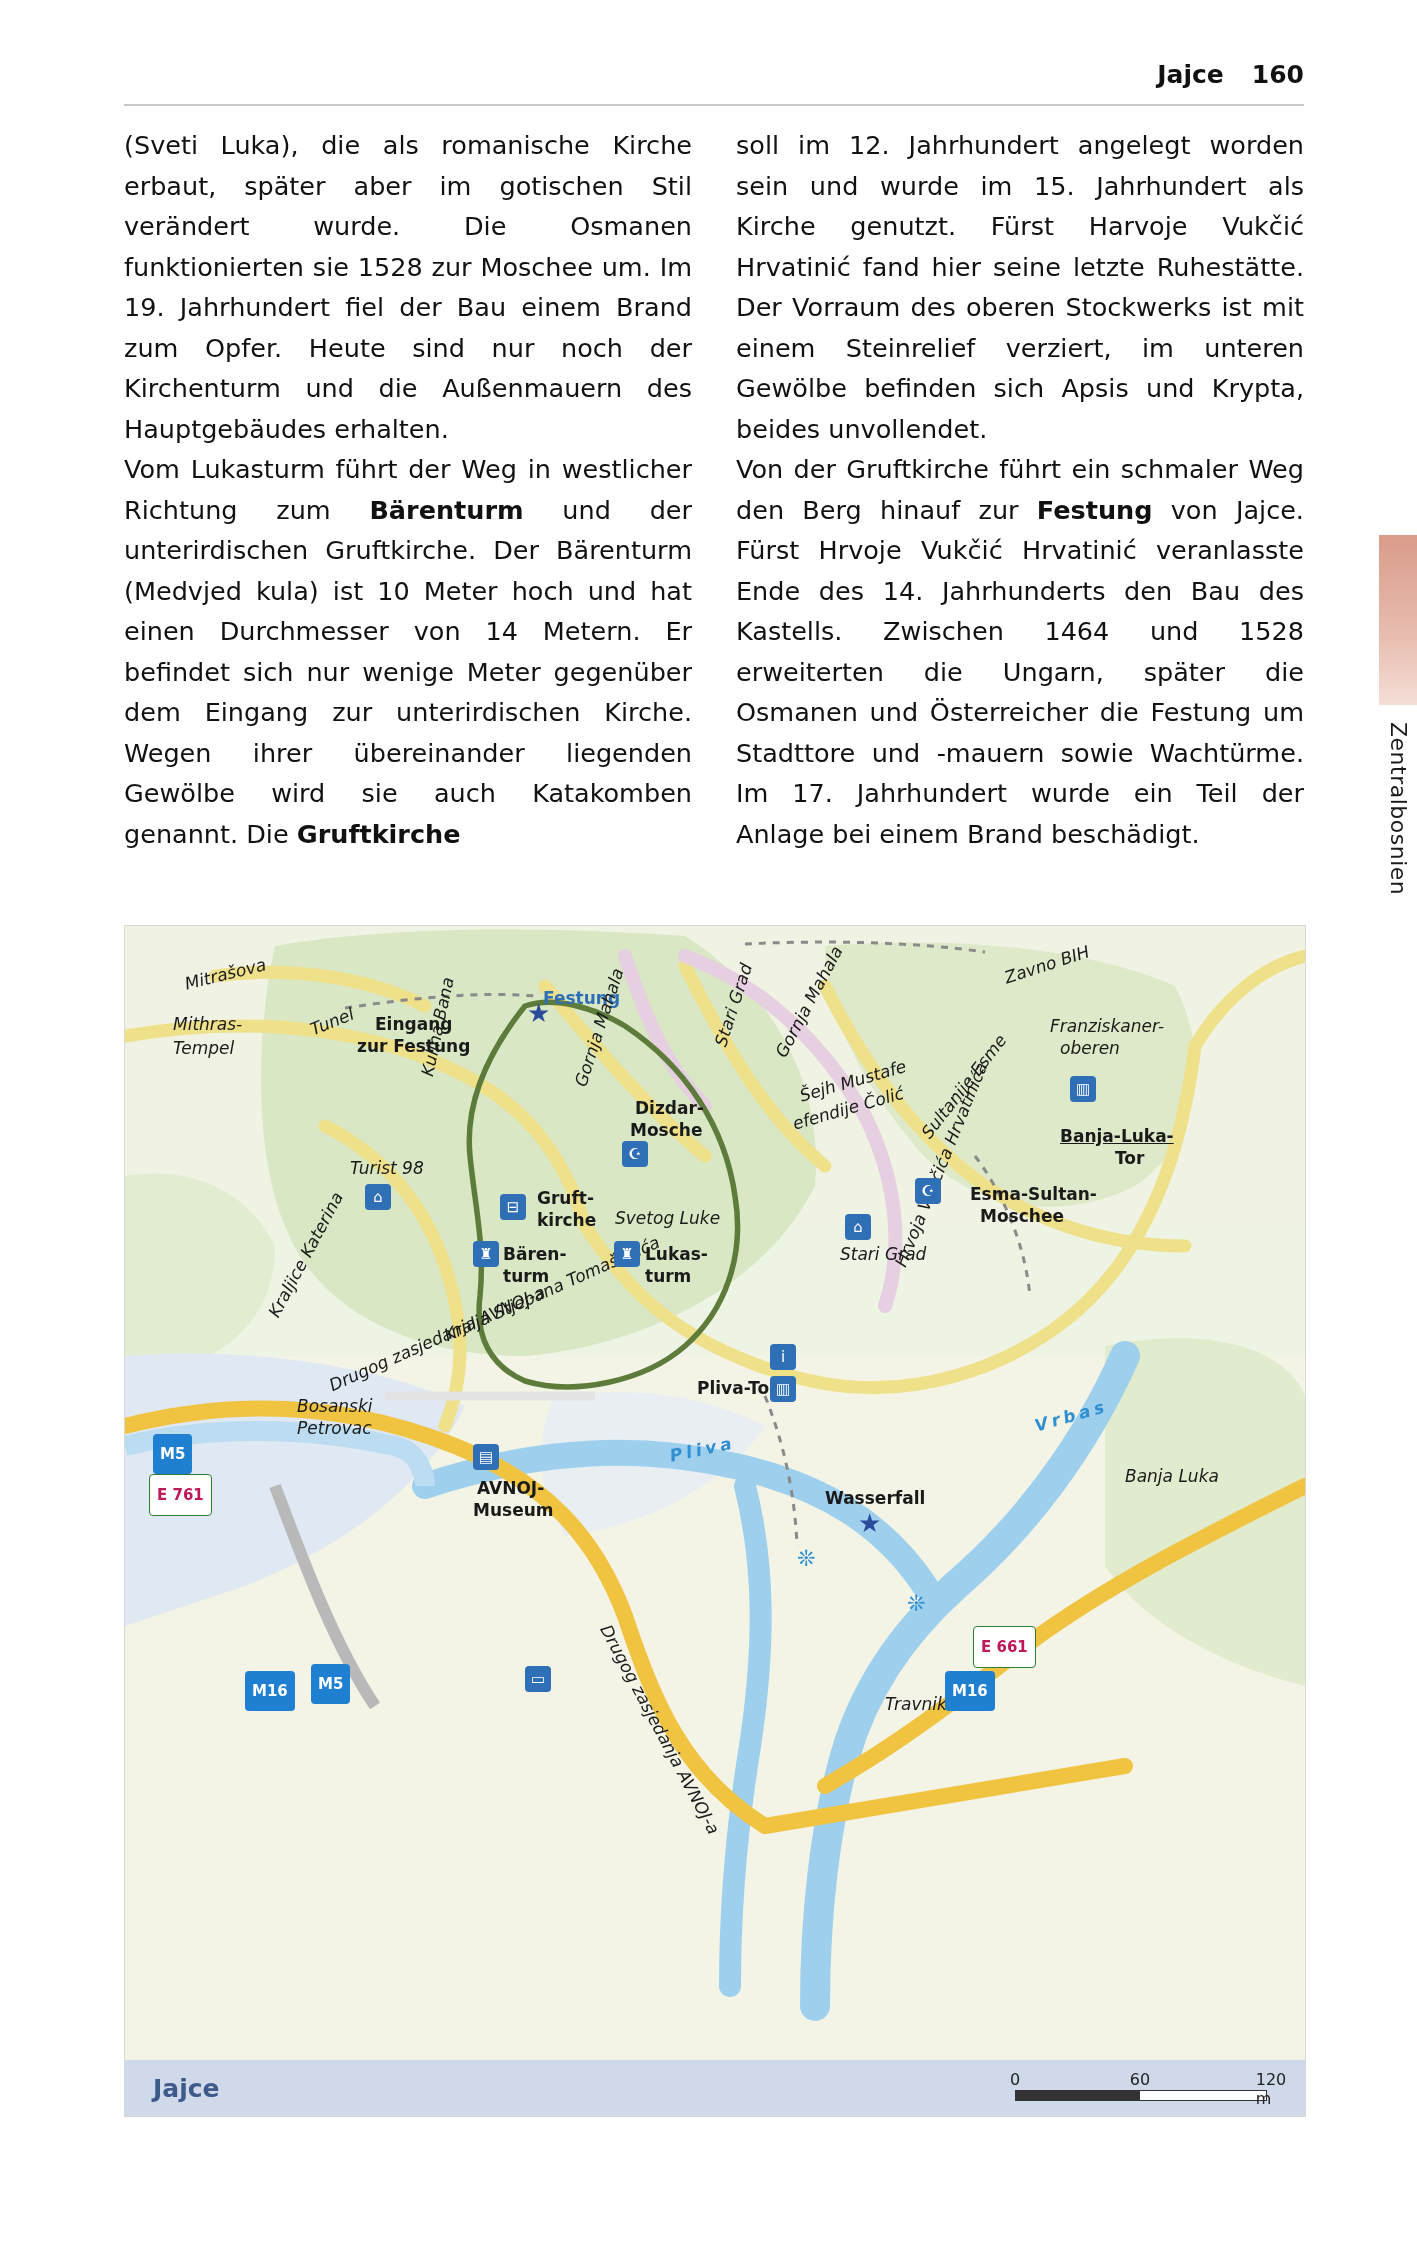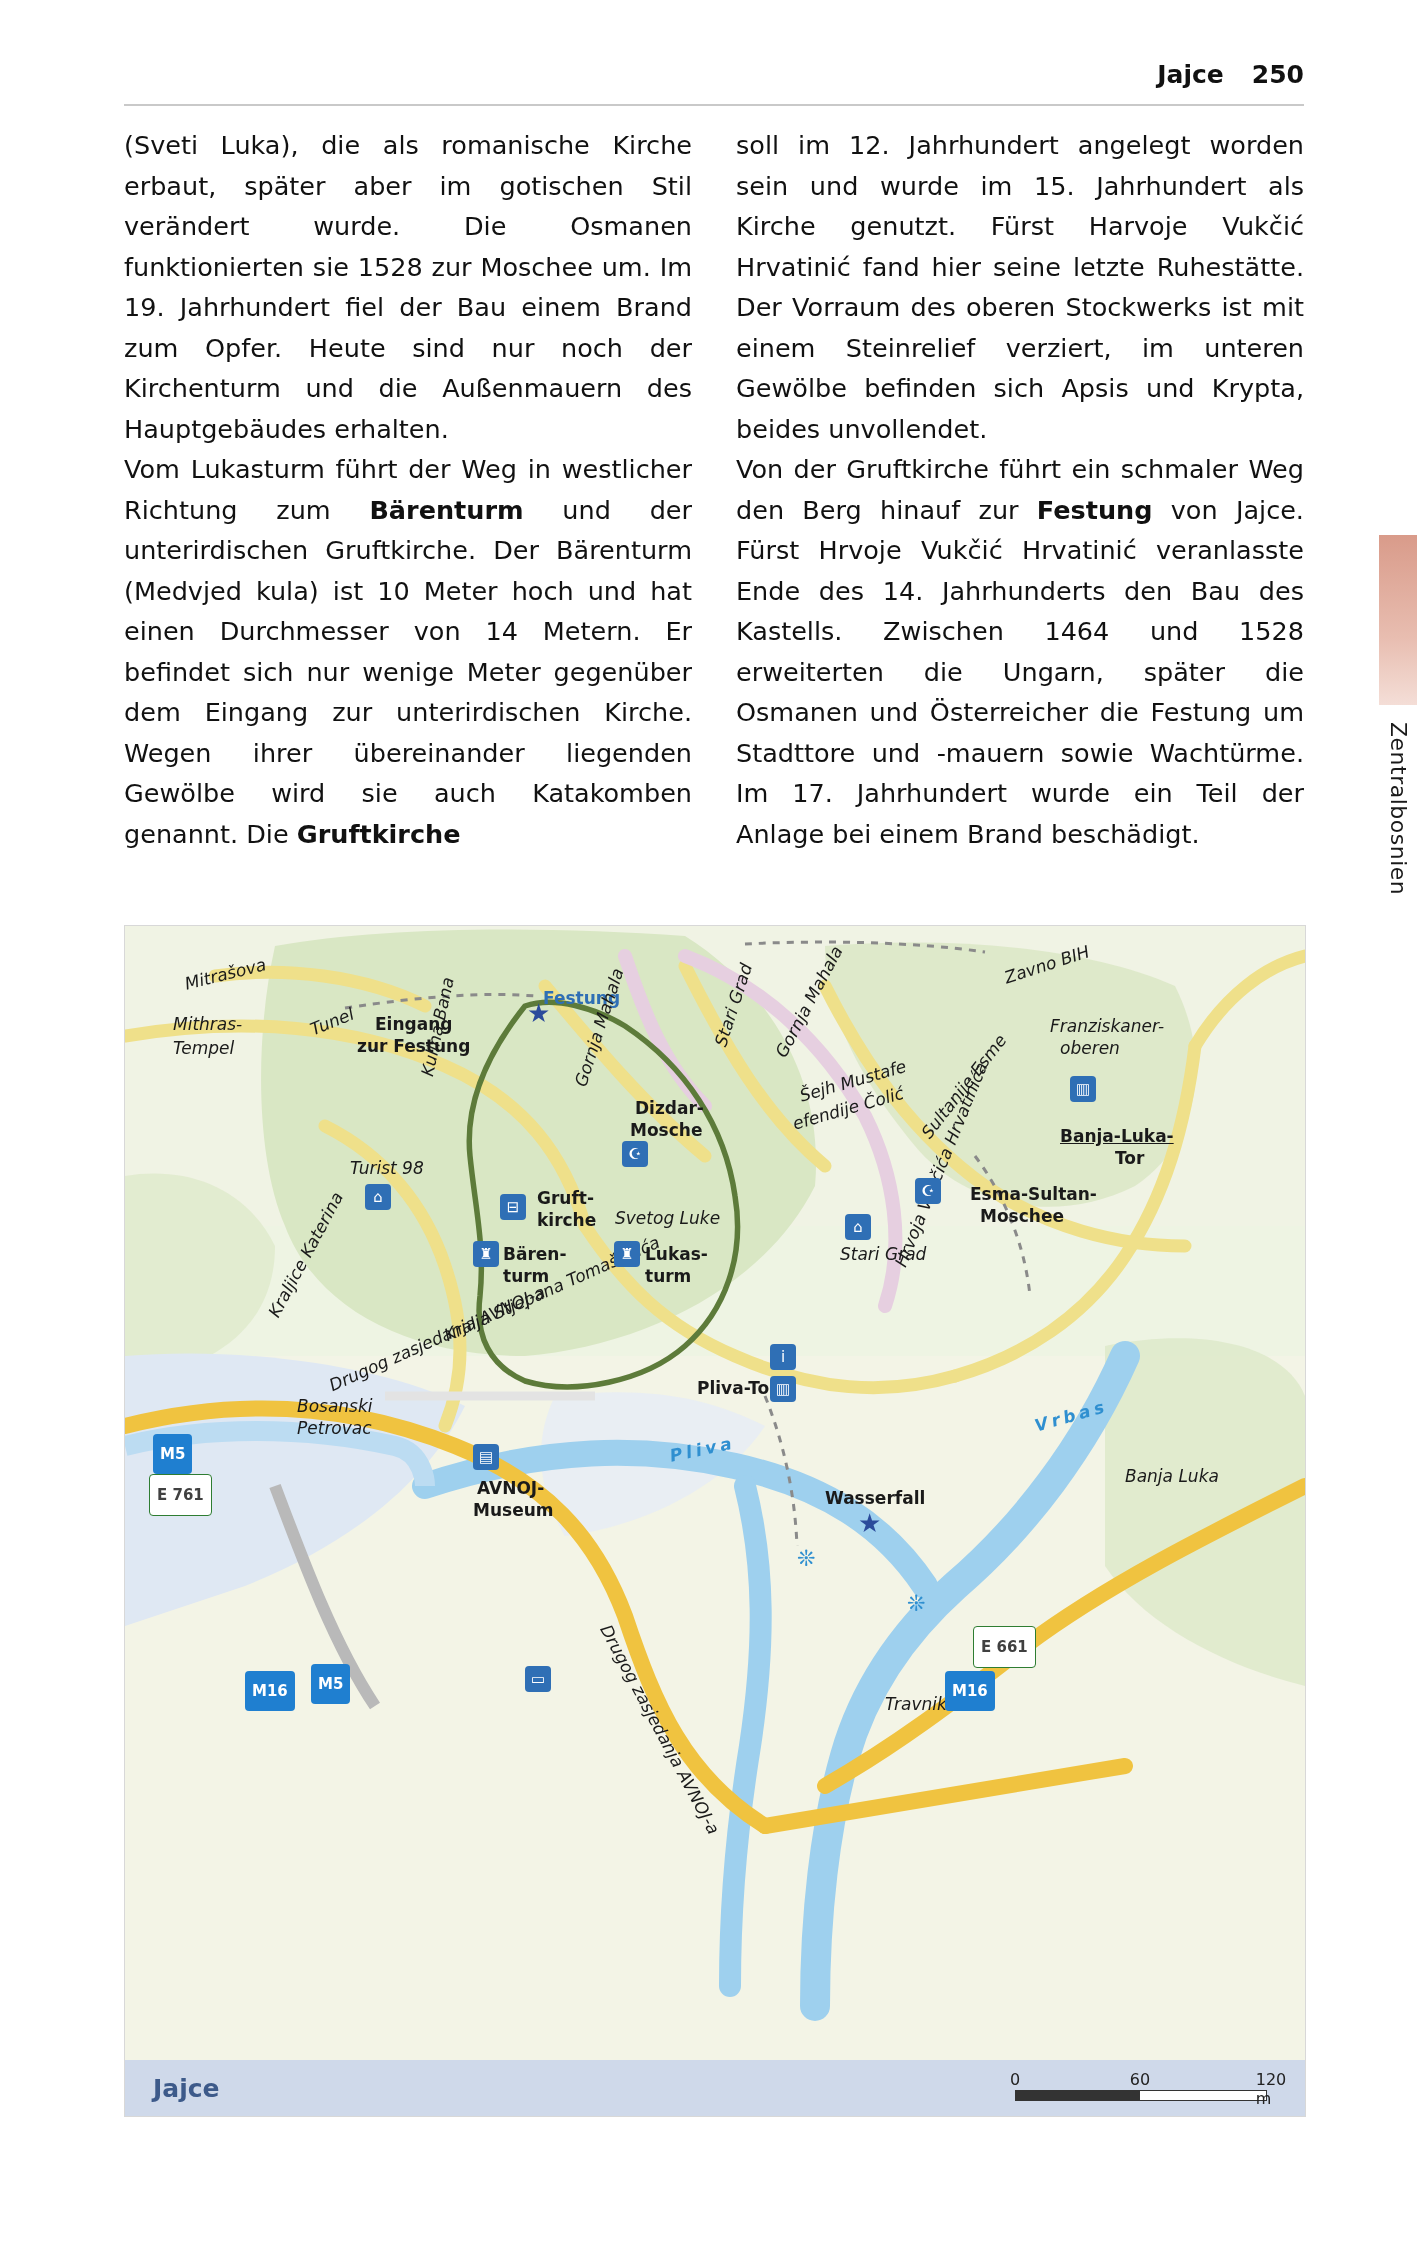--- a/index.html
+++ b/index.html
@@ -69,30 +69,30 @@
   .lbl-map.blue{color:#2f6fb5;}
   .lbl-map.river{color:#2f8fd0;font-style:italic;font-weight:bold;letter-spacing:4px;}
 
   .poi{position:absolute;width:26px;height:26px;border-radius:4px;background:#2f6fb5;
        color:#fff;font-size:15px;display:flex;align-items:center;justify-content:center;}
   .poi.star{background:none;color:#2b4b9b;font-size:26px;width:auto;height:auto;}
   .snow{position:absolute;color:#2f8fd0;font-size:22px;}
   .shield{position:absolute;height:24px;border-radius:4px;display:flex;align-items:center;
           justify-content:center;font-size:15px;font-weight:bold;padding:8px 7px;}
   .shield.m{background:#1f7fd0;color:#fff;}
-  .shield.e{background:#ffffff;color:#404040;border:1.5px solid #2e7d32;}
+  .shield.e{background:#ffffff;color:#be185d;border:1.5px solid #2e7d32;}
 </style>
 </head>
 <body>
 
 <div class="page">
 
   <div class="header">
     <span class="place">Jajce</span>
-    <span class="pageno">250</span>
+    <span class="pageno">160</span>
   </div>
   <div class="rule"></div>
 
   <div class="sidetab"></div>
   <div class="sidetab-label">Zentralbosnien</div>
 
   <div class="cols">
     <div class="col left">
       <p>(Sveti Luka), die als romanische Kirche erbaut, später aber im gotischen Stil verändert wurde. Die Osmanen funktionierten sie 1528 zur Moschee um. Im 19. Jahrhundert fiel der Bau einem Brand zum Opfer. Heute sind nur noch der Kirchenturm und die Außenmauern des Hauptgebäudes erhalten.</p>
       <p>Vom Lukasturm führt der Weg in westlicher Richtung zum <b>Bärenturm</b> und der unterirdischen Gruftkirche. Der Bärenturm (Medvjed kula) ist 10 Meter hoch und hat einen Durchmesser von 14 Metern. Er befindet sich nur wenige Meter gegenüber dem Eingang zur unterirdischen Kirche. Wegen ihrer übereinander liegenden Gewölbe wird sie auch Katakomben genannt. Die <b>Gruftkirche</b></p>

